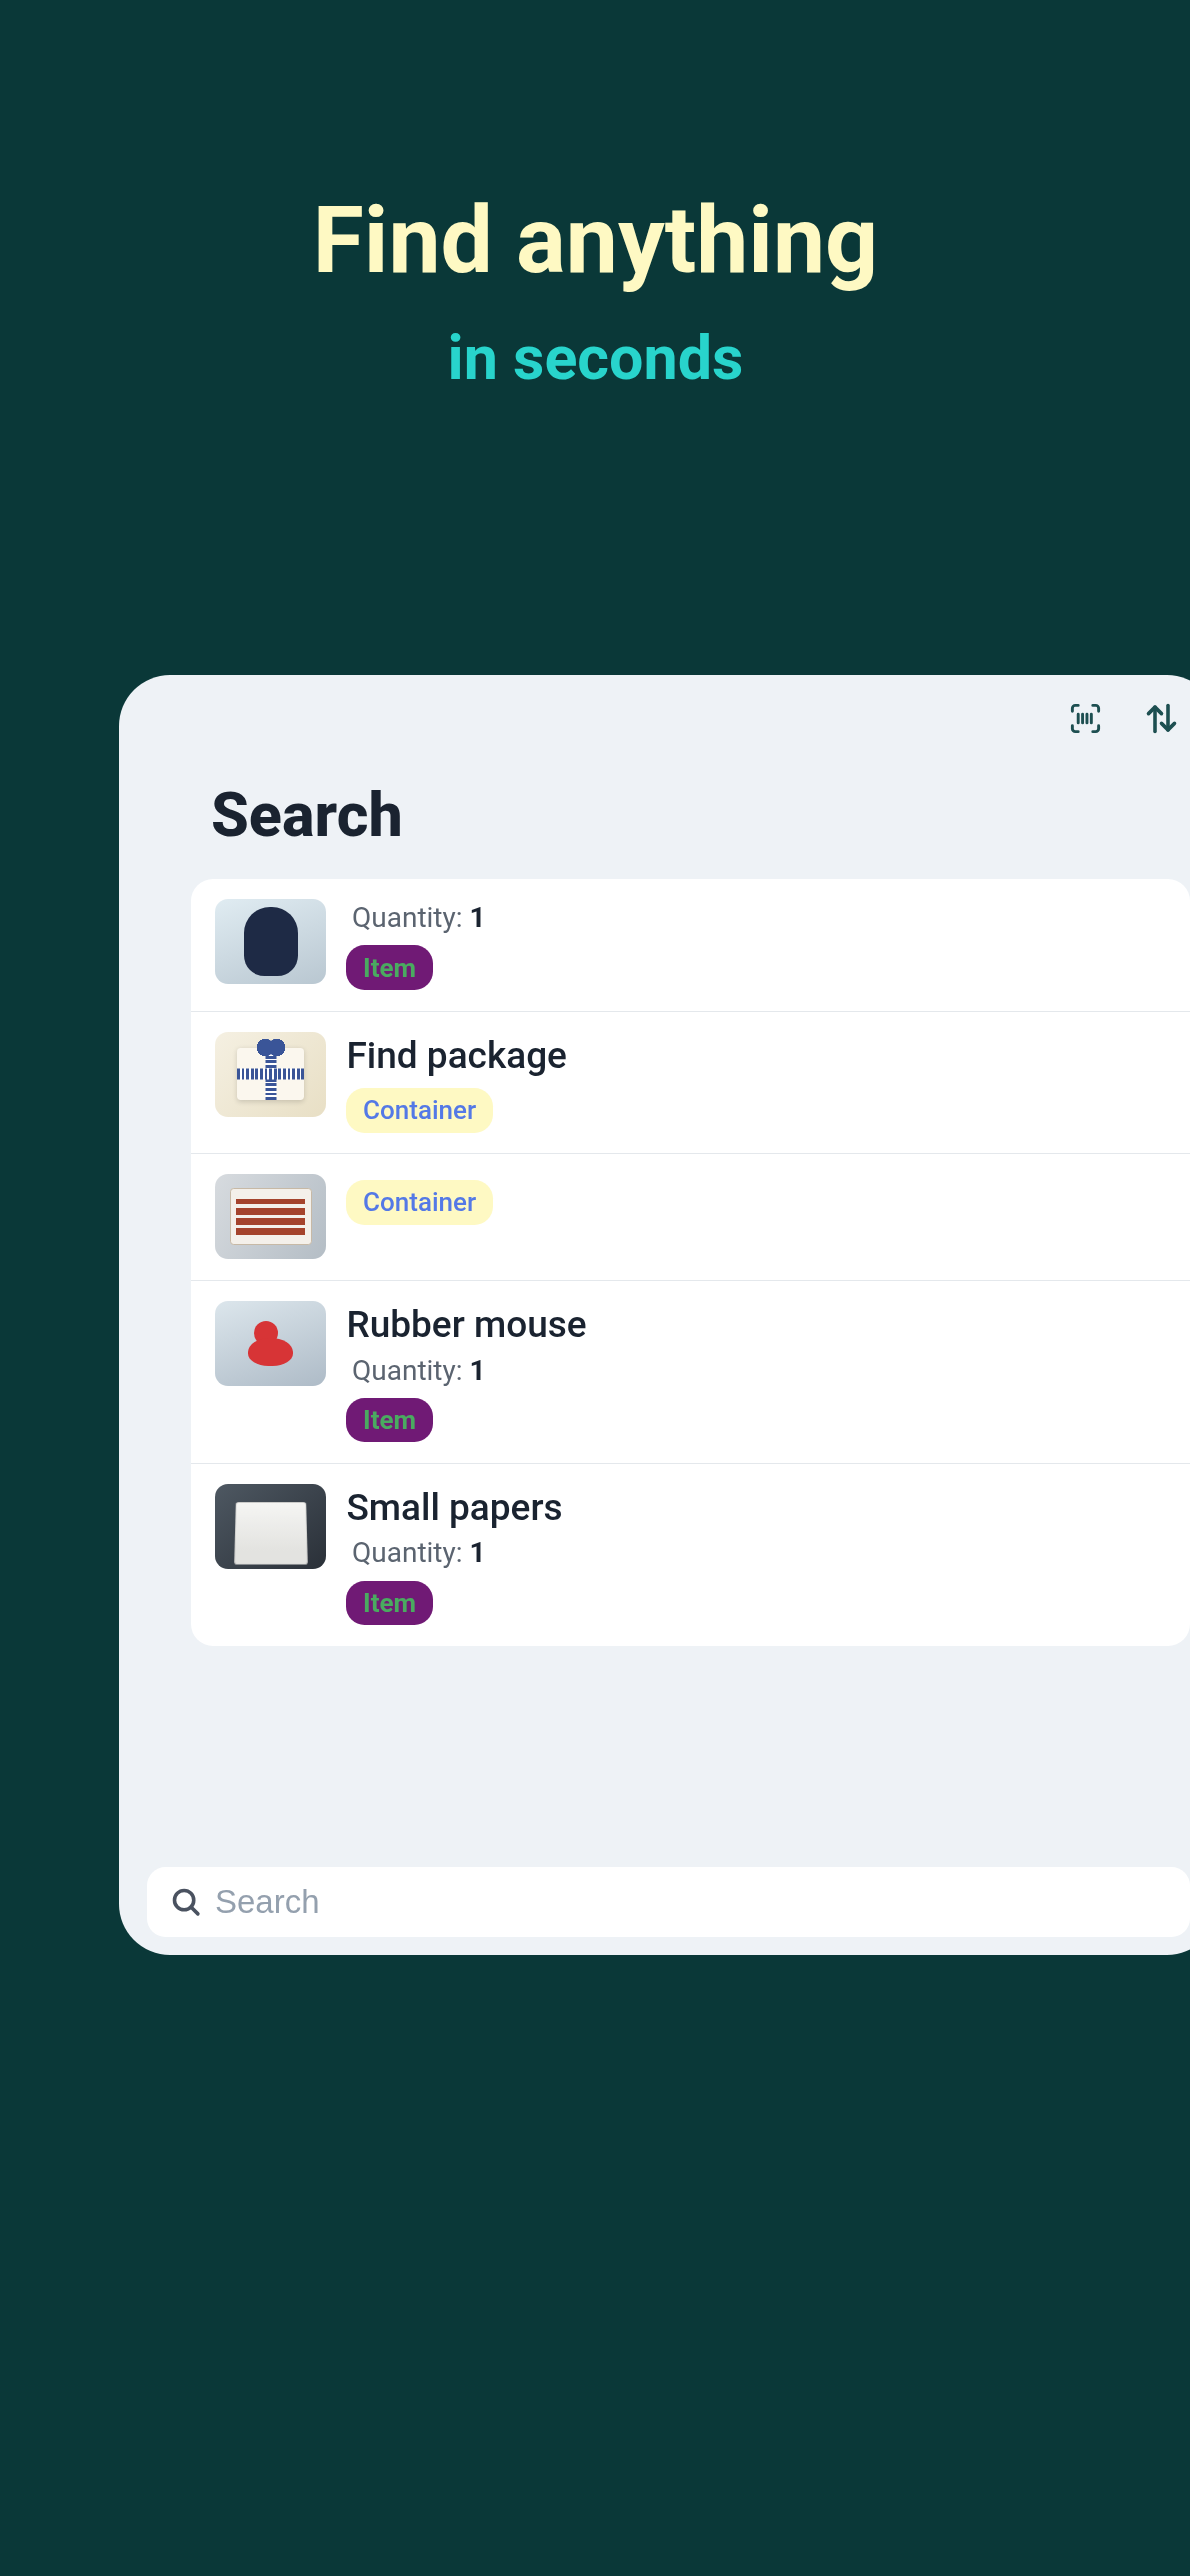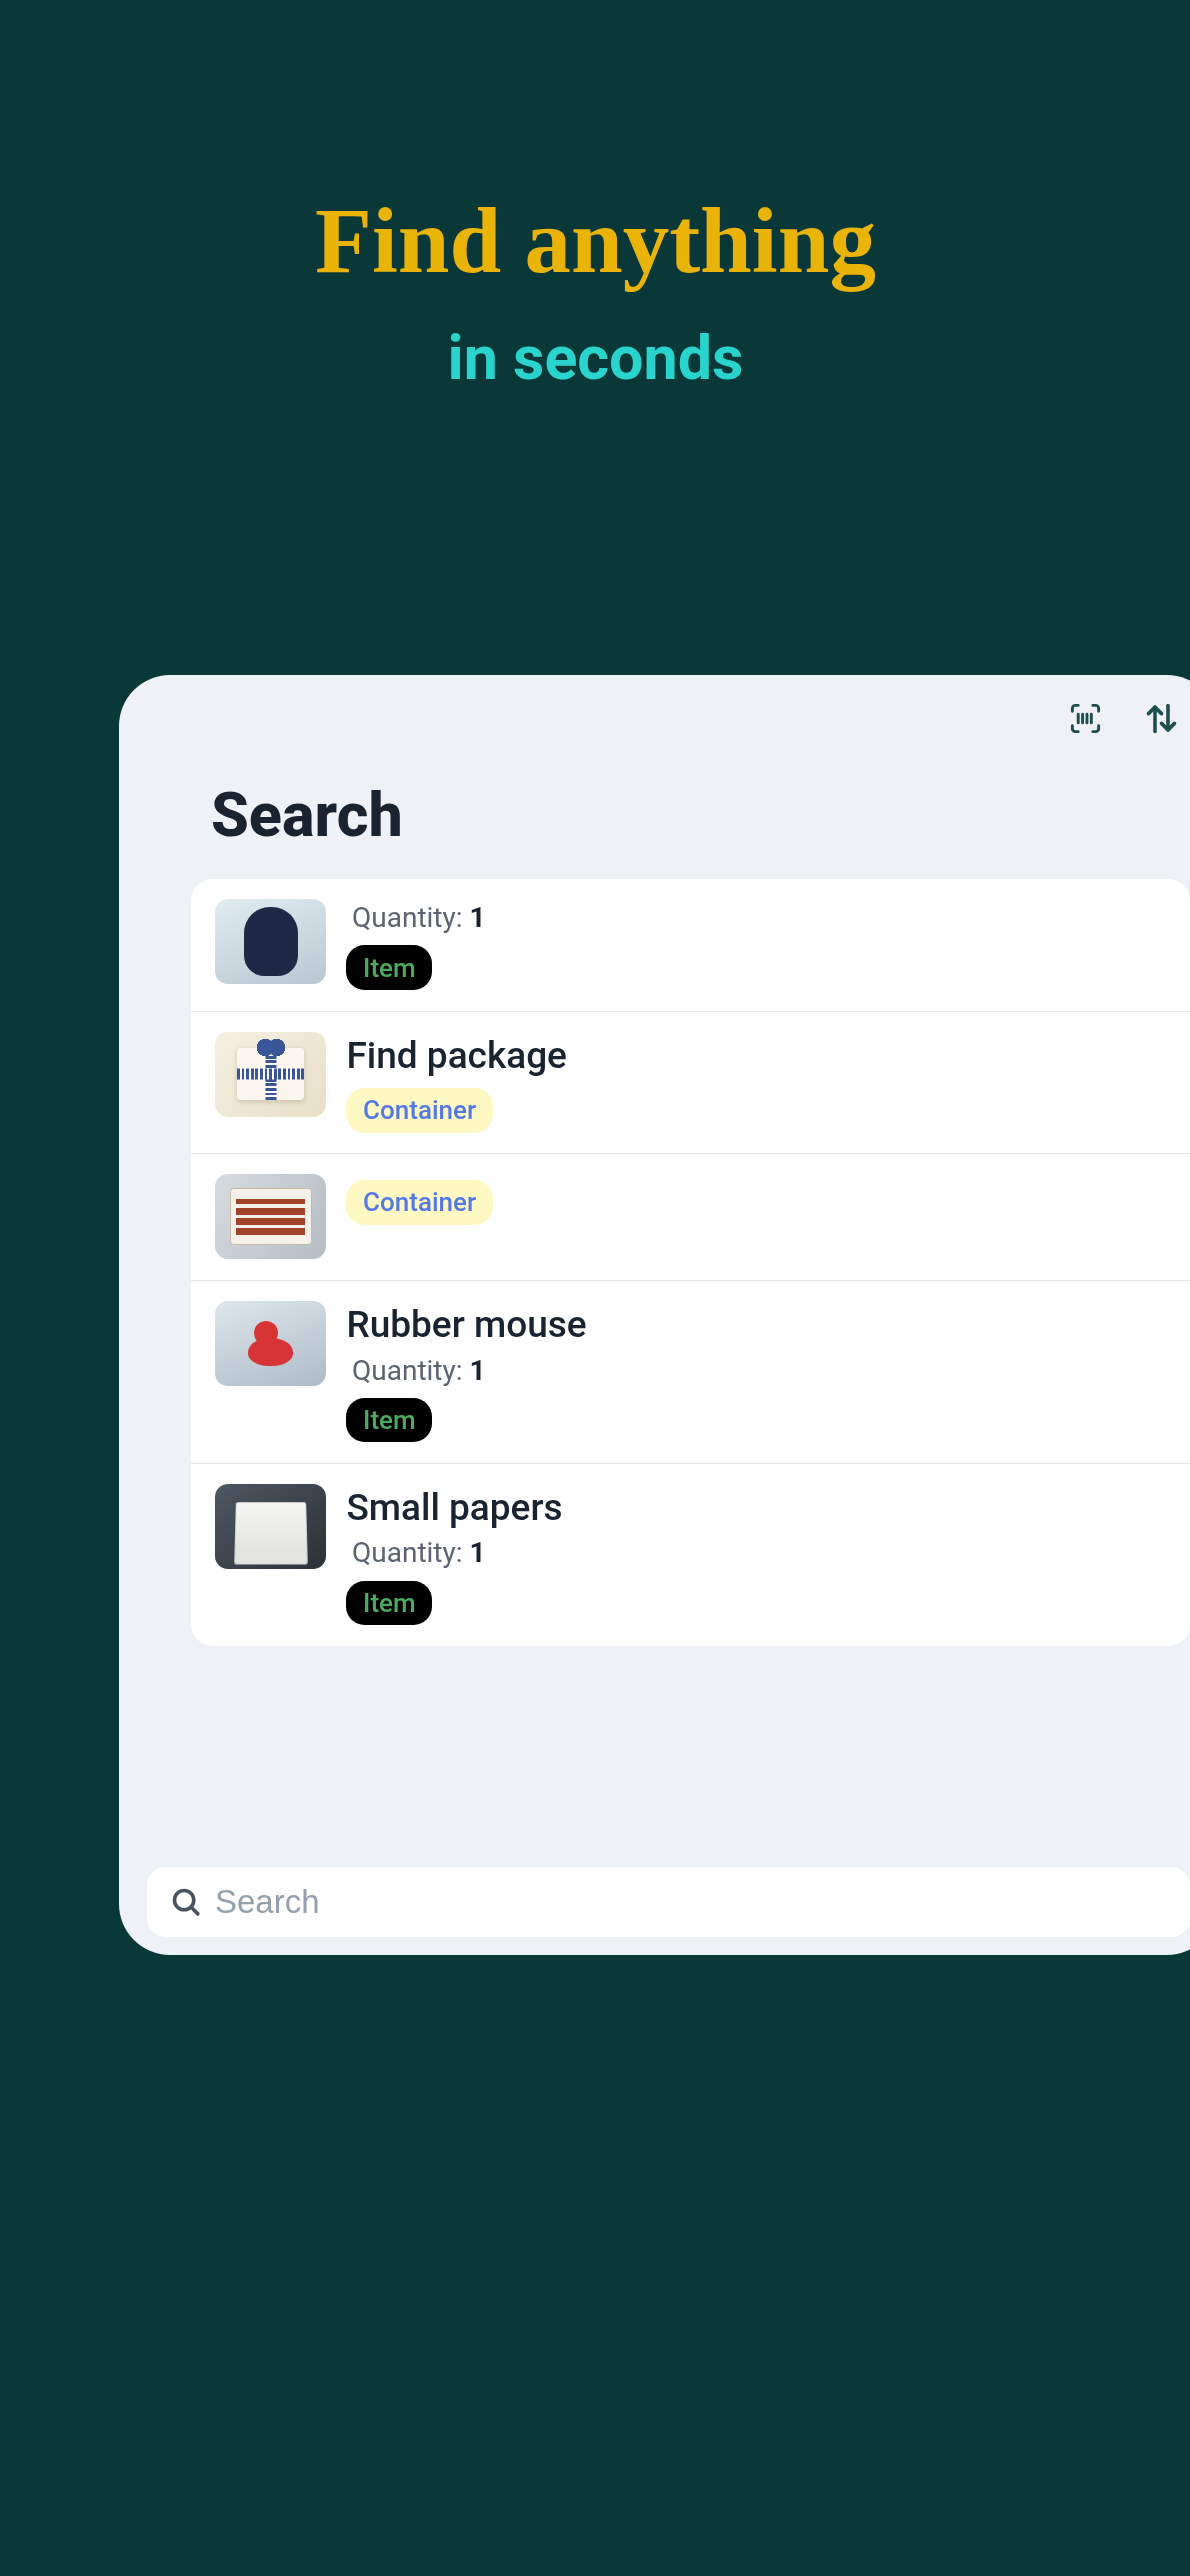--- a/index.html
+++ b/index.html
@@ -16,25 +16,24 @@
       position: relative;
       overflow: hidden;
     }
     
     .hero {
       text-align: center;
       padding-top: 185px;
     }
     
     .hero-line1 {
-      color: #eab308;
+      color: #fef9c3;
       font-size: 93px;
       font-weight: 700;
       line-height: 1.2;
-      font-family: Liberation Serif, serif;
     }
     
     .hero-line2 {
       color: #28d4cc;
       font-size: 61px;
       font-weight: 700;
       line-height: 1.2;
       margin-top: 25px;
     }
     
@@ -135,22 +134,23 @@
     
     .badge {
       padding: 7.4px 16.7px;
       border-radius: 18.5px;
       font-size: 26px;
       font-weight: 500;
       width: fit-content;
     }
     
     .badge-item {
-      background-color: #000000;
+      background-color: #701a75;
       color: #4aaa60;
+      font-weight: bold;
     }
     
     .badge-container {
       background-color: #fef9c3;
       color: #5479e6;
     }
     
     .search-bar {
       position: absolute;
       left: 28px;

